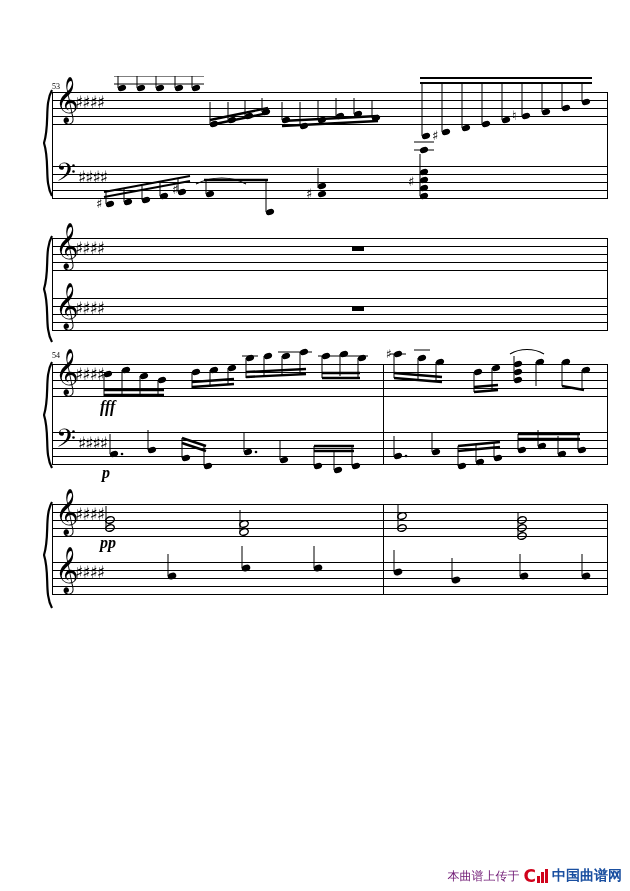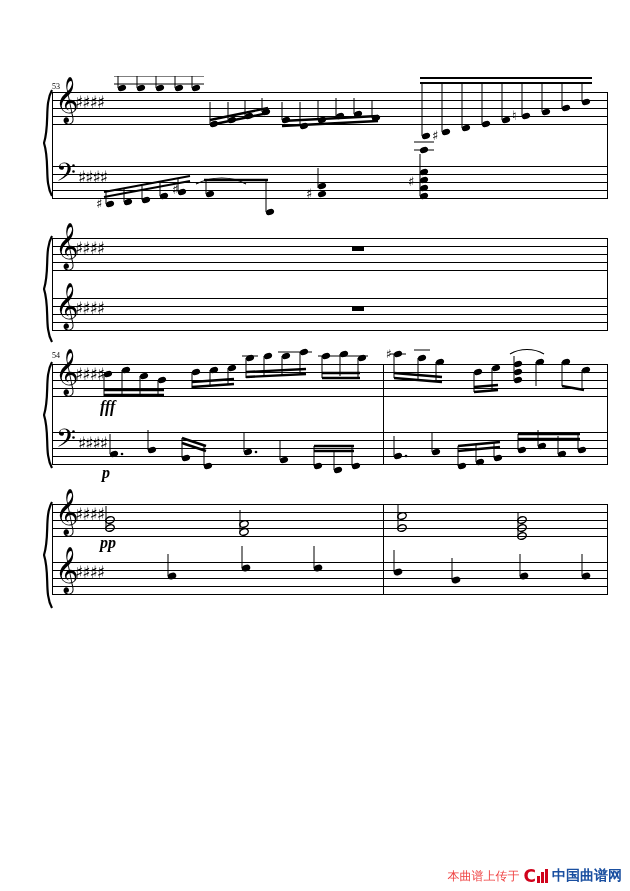--- a/index.html
+++ b/index.html
@@ -114,21 +114,21 @@
     position: absolute;
     right: 8px;
     bottom: 6px;
     display: flex;
     align-items: center;
     gap: 4px;
     font-family: "DejaVu Sans", sans-serif;
   }
   .footer .credit-text {
     font-size: 12px;
-    color: #ef4444;
+    color: #701a75;
   }
   .footer .logo-mark {
     display: inline-flex;
     align-items: center;
     gap: 1px;
   }
   .footer .logo-c {
     color: #d0021b;
     font-weight: bold;
     font-size: 17px;

